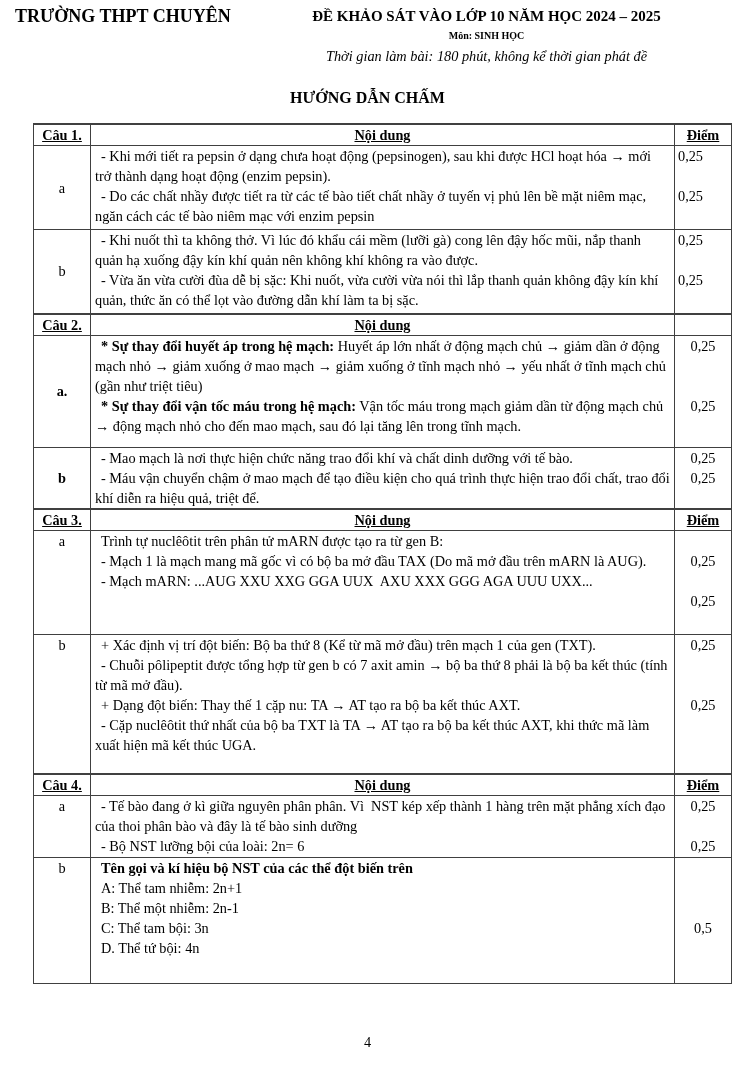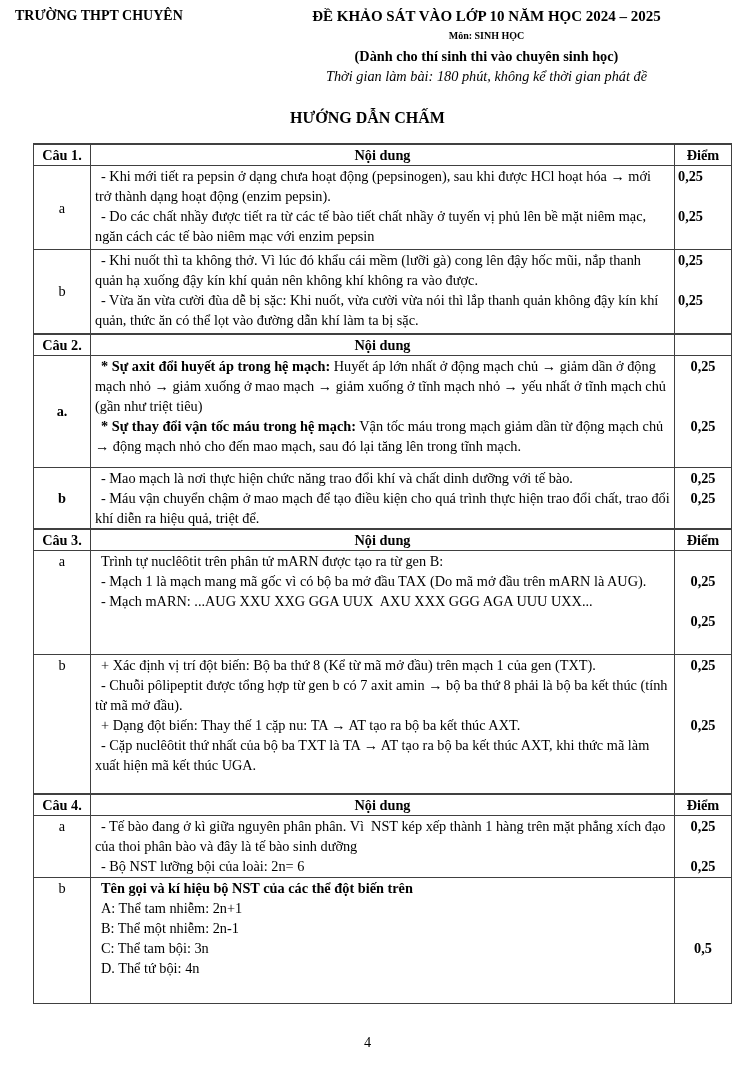--- a/index.html
+++ b/index.html
@@ -5,63 +5,62 @@
   html,body{margin:0;padding:0;background:#fff;}
   body{
     width:735px;height:1083px;overflow:hidden;color:#000;
     font-family:"Liberation Serif","DejaVu Serif",serif;
     font-size:14.3px;line-height:20px;position:relative;
   }
   
   .hdr{display:flex;padding:6px 15px 0 15px;}
   .hdr-left{width:238px;}
   .hdr-left .l1{font-size:13.8px;}
-  .hdr-left .l2{font-size:14px;font-weight:bold;}
+  .hdr-left .l2{font-size:18px;font-weight:bold;}
   .hdr-right{flex:1;text-align:center;}
   .hdr-right .r1{font-size:15px;font-weight:bold;}
   .hdr-right .r2{font-size:10px;font-weight:bold;}
   .hdr-right .r3{font-size:14.3px;font-weight:bold;}
   .hdr-right .r4{font-size:14.3px;font-style:italic;}
   .doc-title{text-align:center;font-weight:bold;font-size:16px;margin-top:22px;}
   
   table.doc-table{
     border-collapse:collapse;table-layout:fixed;
     margin:15px 0 0 33px;width:698px;
   }
   .doc-table td{
     border:1px solid #404040;vertical-align:top;
     padding:0 4px;overflow:hidden;
   }
-  tr.sec-head td{border-top-width:2px;}
+  tr.sec-head td{border-top-width:2px;text-decoration:underline;}
   tr.sec-head{height:20px;}
   td.c-label{text-align:center;padding:0 1px;}
   td.c-label.mid{vertical-align:middle;}
   td.c-label.bold{font-weight:bold;}
   td.c-head{text-align:center;font-weight:bold;}
   td.c-points{padding:0 2px;}
   td.c-points.left{text-align:left;padding-left:3px;}
   td.c-points.center{text-align:center;}
   .para{margin:0;text-indent:6px;white-space:pre-wrap;}
-  .pt{height:20px;font-weight:bold;}
+  .pt{height:20px;}
   .mt20{margin-top:20px;}
   .mt40{margin-top:40px;}
   .mt60{margin-top:60px;}
   .page-num{position:absolute;left:0;width:735px;top:1032px;text-align:center;font-size:14.3px;}
 </style>
 </head>
 <body>
 
 <div class="hdr">
   <div class="hdr-left">
     <div class="l2">TRƯỜNG THPT CHUYÊN</div>
   </div>
   <div class="hdr-right">
     <div class="r1">ĐỀ KHẢO SÁT VÀO LỚP 10 NĂM HỌC 2024 – 2025</div>
     <div class="r2">Môn: SINH HỌC</div>
-    <div class="r3">(Dành cho thí sinh thi vào chuyên sinh học)</div>
     <div class="r4">Thời gian làm bài: 180 phút, không kể thời gian phát đề</div>
   </div>
 </div>
 
 <div class="doc-title">HƯỚNG DẪN CHẤM</div>
 
 <table class="doc-table">
   <colgroup>
       <col style="width:57px">
       <col style="width:584px">
@@ -98,21 +97,21 @@
   </tr>
 
   <tr class="sec-head">
     <td class="c-label bold">Câu 2.</td>
     <td class="c-head">Nội dung</td>
     <td class="c-head"></td>
   </tr>
   <tr style="height:112px">
     <td class="c-label mid bold">a.</td>
     <td>
-      <p class="para"><b>* Sự axit đổi huyết áp trong hệ mạch:</b><span> Huyết áp lớn nhất ở động mạch chủ → giảm dần ở động mạch nhỏ → giảm xuống ở mao mạch → giảm xuống ở tĩnh mạch nhỏ → yếu nhất ở tĩnh mạch chủ (gần như triệt tiêu)</span></p>
+      <p class="para"><b>* Sự thay đổi huyết áp trong hệ mạch:</b><span> Huyết áp lớn nhất ở động mạch chủ → giảm dần ở động mạch nhỏ → giảm xuống ở mao mạch → giảm xuống ở tĩnh mạch nhỏ → yếu nhất ở tĩnh mạch chủ (gần như triệt tiêu)</span></p>
       <p class="para"><b>* Sự thay đổi vận tốc máu trong hệ mạch:</b><span> Vận tốc máu trong mạch giảm dần từ động mạch chủ → động mạch nhỏ cho đến mao mạch, sau đó lại tăng lên trong tĩnh mạch.</span></p>
     </td>
     <td class="c-points center">
       <div class="pt">0,25</div>
       <div class="pt mt40">0,25</div>
     </td>
   </tr>
   <tr style="height:56px">
     <td class="c-label mid bold">b</td>
     <td>

